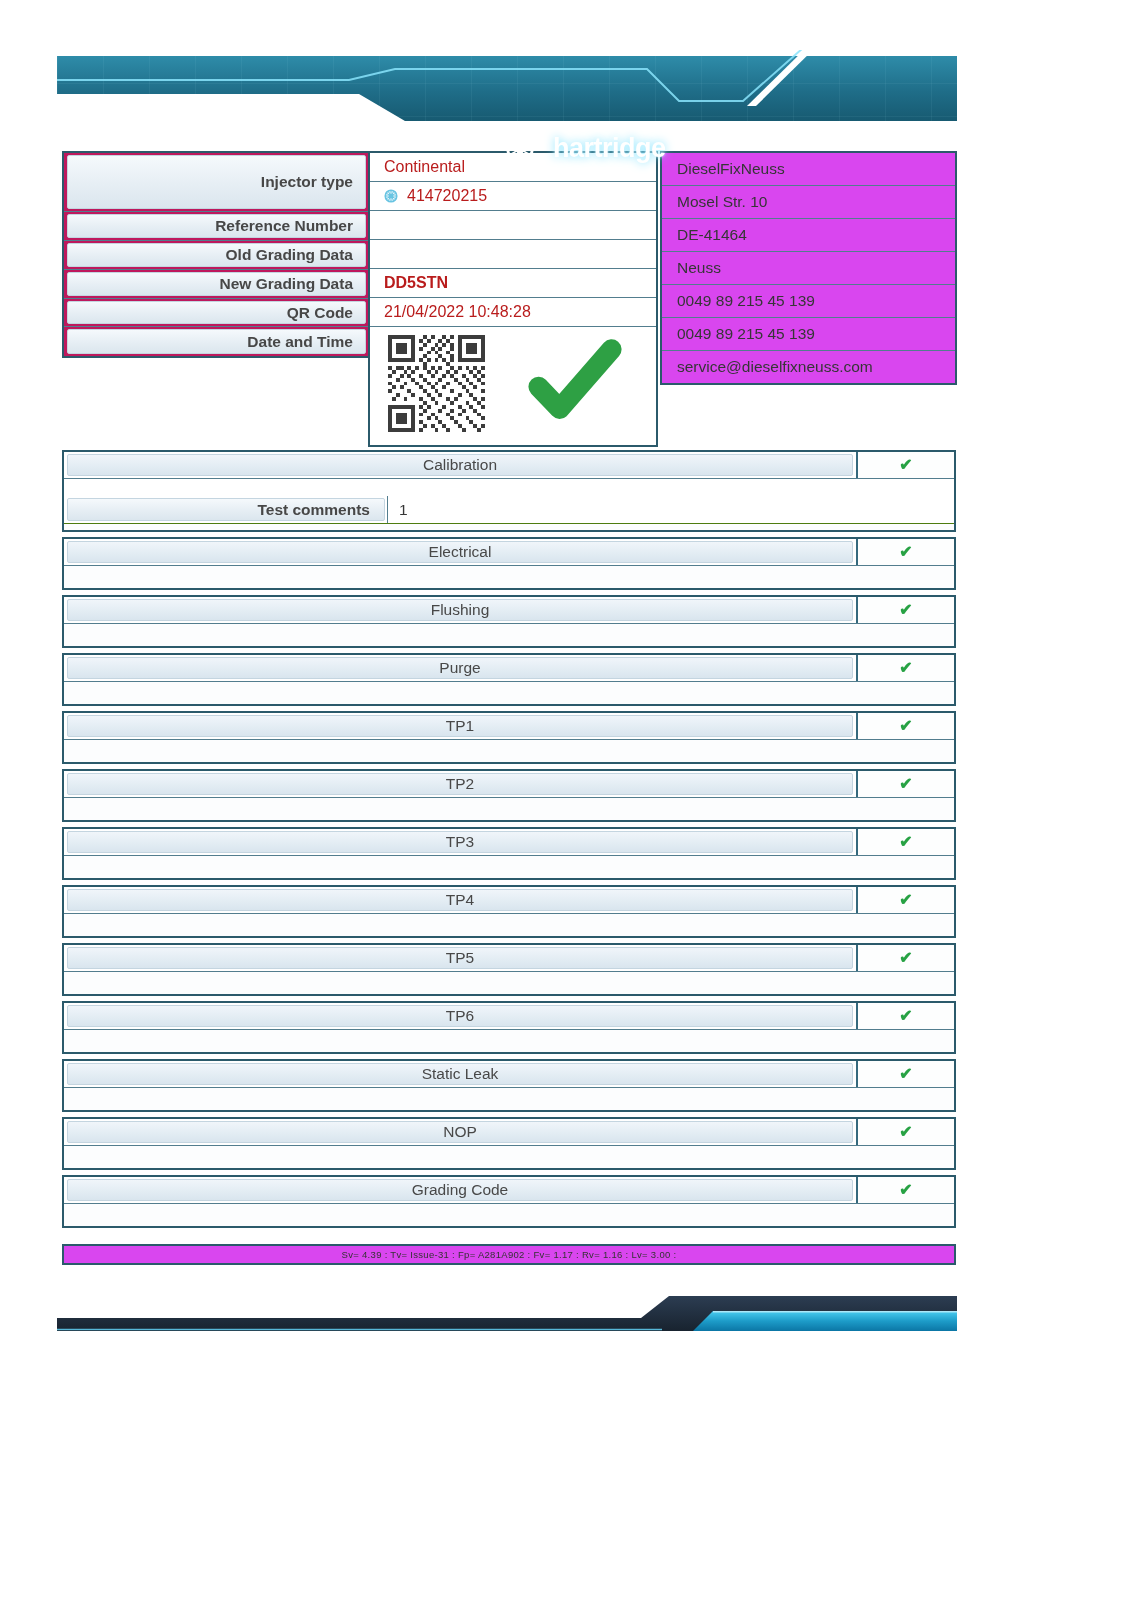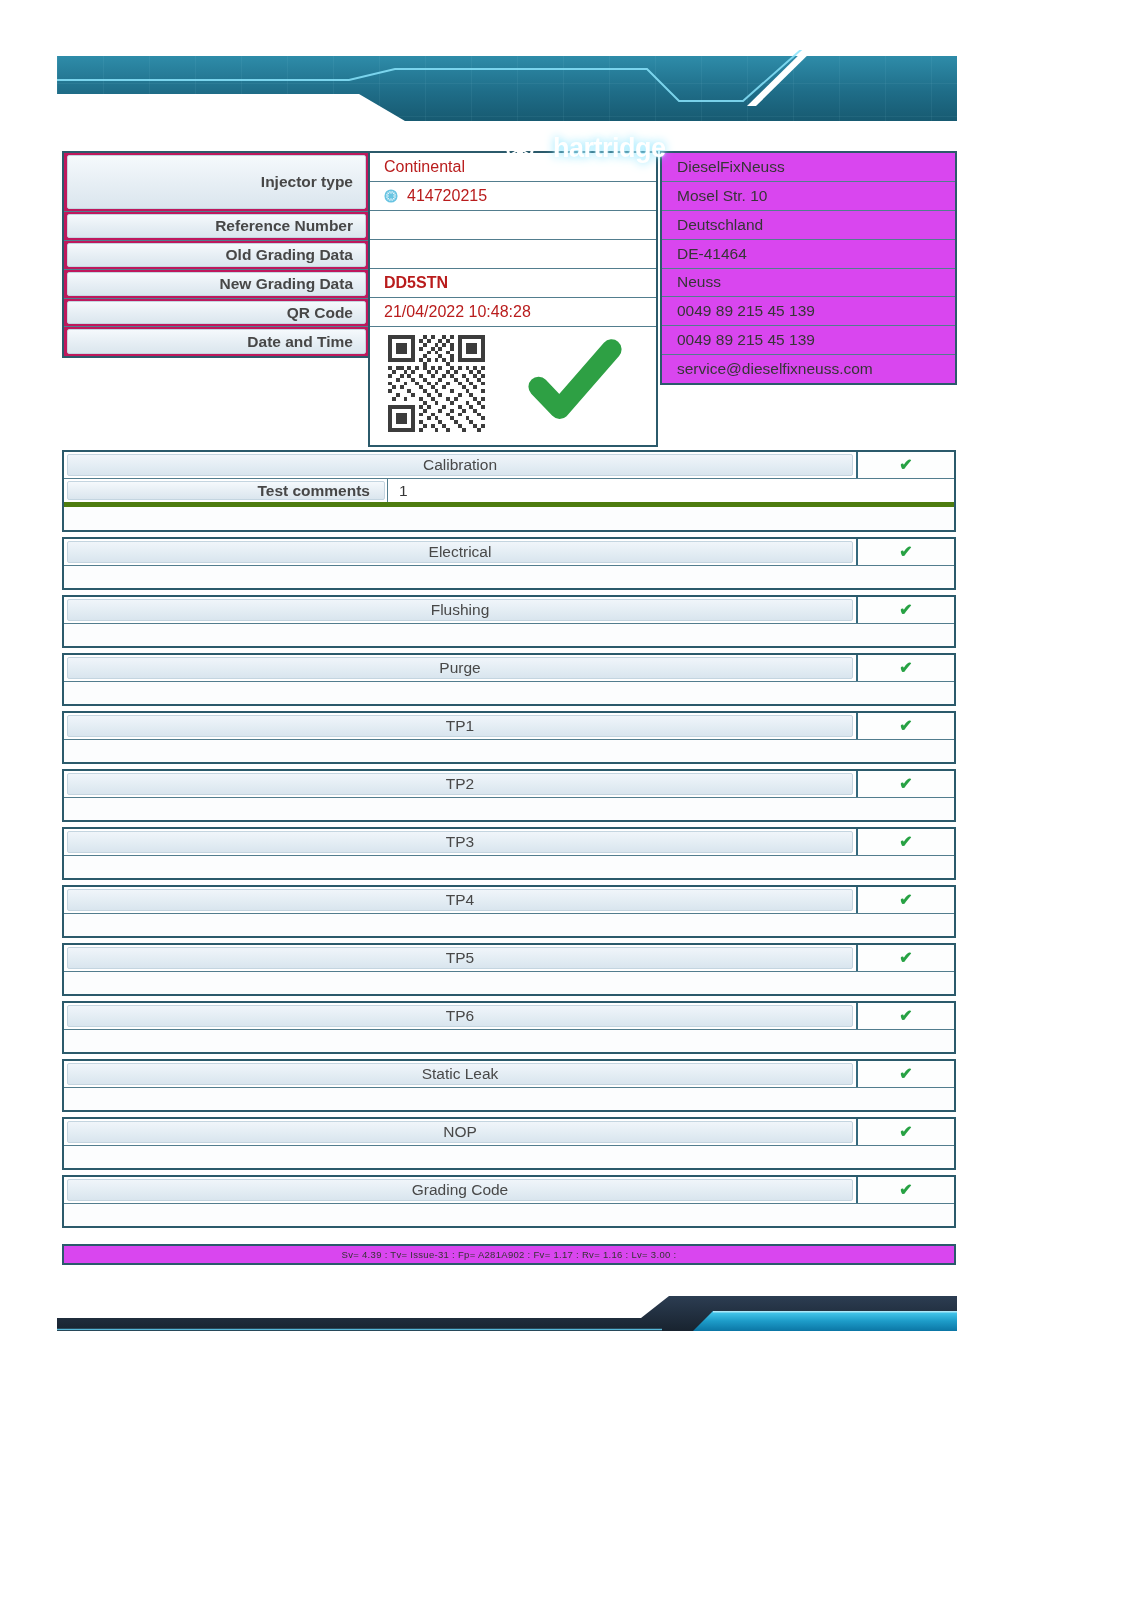--- a/index.html
+++ b/index.html
@@ -51,21 +51,21 @@
   .sec-head { height:27px; flex:0 0 27px; display:flex; border-bottom:1px solid #527d8e; }
   .sec-lbl-wrap { flex:1; position:relative; border-right:2px solid #35697d; }
   .sec-lbl { position:absolute; top:2px; bottom:2px; left:3px; right:3px;
              background:linear-gradient(180deg,#f0f5fa 0%,#e2ecf3 60%,#d9e5ee 100%);
              border:1px solid #c4d5e0; border-radius:2px;
              display:flex; align-items:center; justify-content:center;
              font-weight:normal; font-size:15.5px; color:#484848; }
   .sec-check { width:96px; display:flex; align-items:center; justify-content:center; background:#fdfefe; }
   .tick { color:#27a244; font-weight:bold; font-size:16px; line-height:1; }
   .sec-empty { flex:1; background:#fcfdfe; }
-  .comments-row { height:28px; flex:0 0 28px; display:flex; border-bottom:5px solid #4d7c0f; }
+  .comments-row { height:28px; flex:0 0 28px; display:flex; border-bottom:1px solid #4d7c0f;margin-top:17px; }
   .cm-lbl { width:324px; position:relative; border-right:1px solid #527d8e; }
   .cm-lbl .lbl-inset { padding-right:14px; }
   .cm-val { flex:1; display:flex; align-items:center; padding-left:11px; font-size:15.5px; color:#363636; }
 
   .footer-box { border:2px solid #2b5a6b; height:21px; margin-top:16px; background:#d946ef;
                 display:flex; align-items:center; justify-content:center; }
   .footer-line { font-size:9.5px; color:#333; letter-spacing:0.3px; }
 
   
   .bottom-banner { position:absolute; left:57px; top:1281px; width:900px; height:52px; }
@@ -145,21 +145,20 @@
     </svg>
     <svg width="96" height="90" viewBox="0 0 100 90" style="margin-top:2px">
       <path d="M12 50 L34 73 L88 11" fill="none" stroke="#2ea044" stroke-width="21" stroke-linecap="round" stroke-linejoin="round"></path>
     </svg>
   </div>
 </div>
 
 <div class="workshop">
   <div class="ws-row">DieselFixNeuss</div>
   <div class="ws-row">Mosel Str. 10</div>
-  <div class="ws-row">Deutschland</div>
   <div class="ws-row">DE-41464</div>
   <div class="ws-row">Neuss</div>
   <div class="ws-row">0049 89 215 45 139</div>
   <div class="ws-row">0049 89 215 45 139</div>
   <div class="ws-row">service@dieselfixneuss.com</div>
 </div>
 
 <div class="checklist">
 
   <div class="sec cal">

